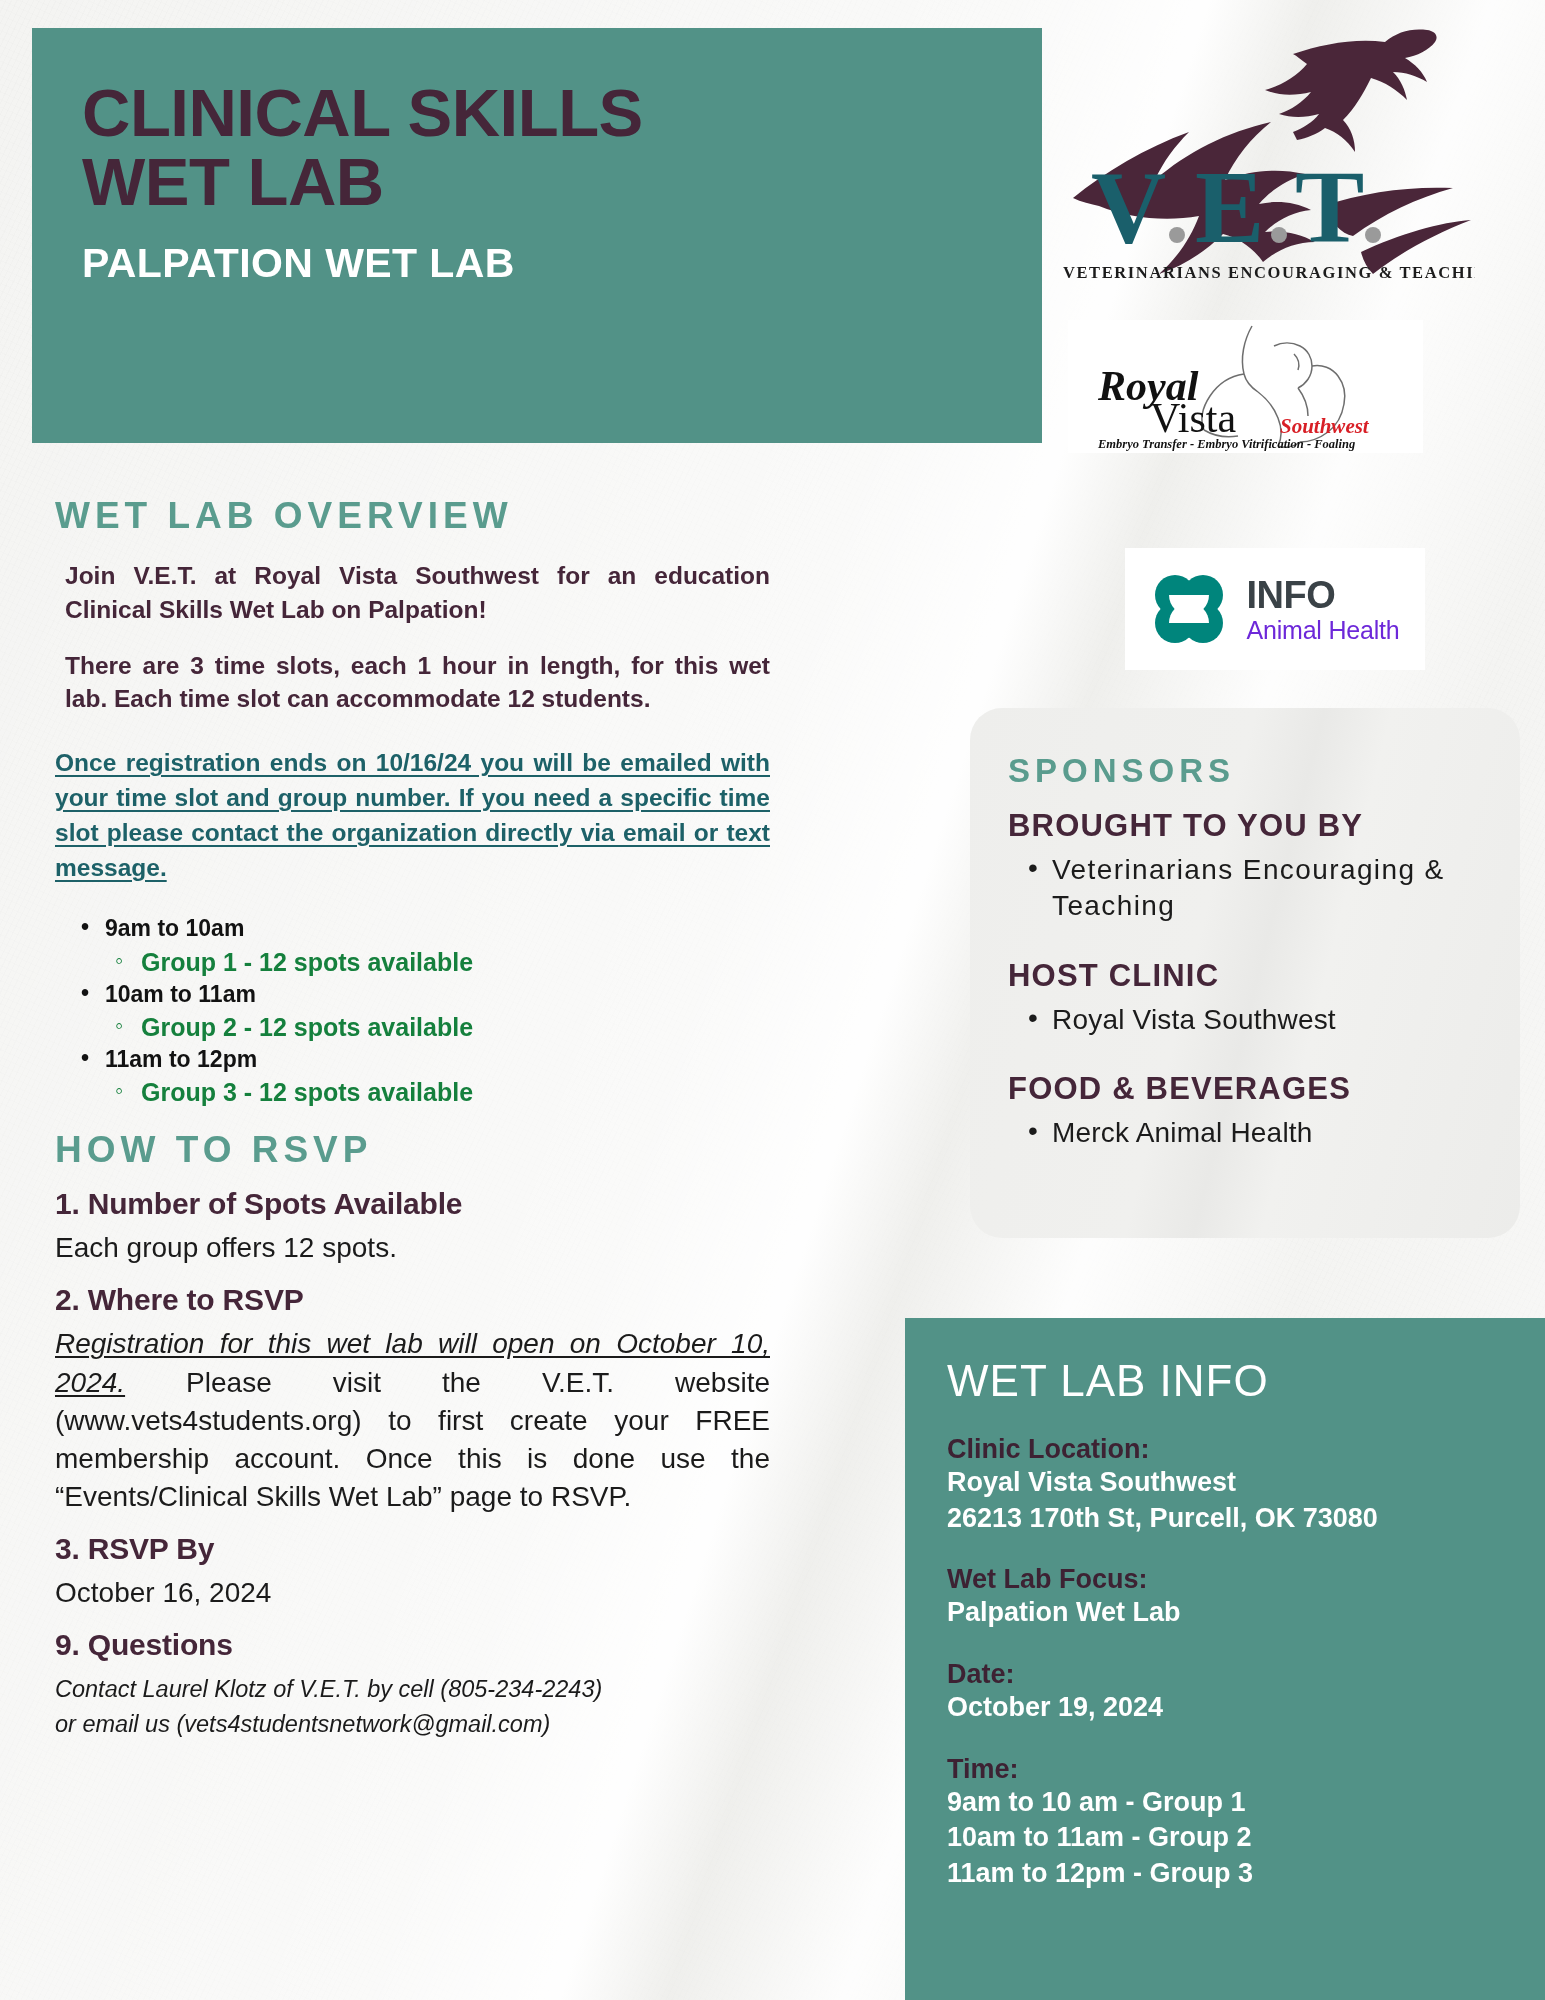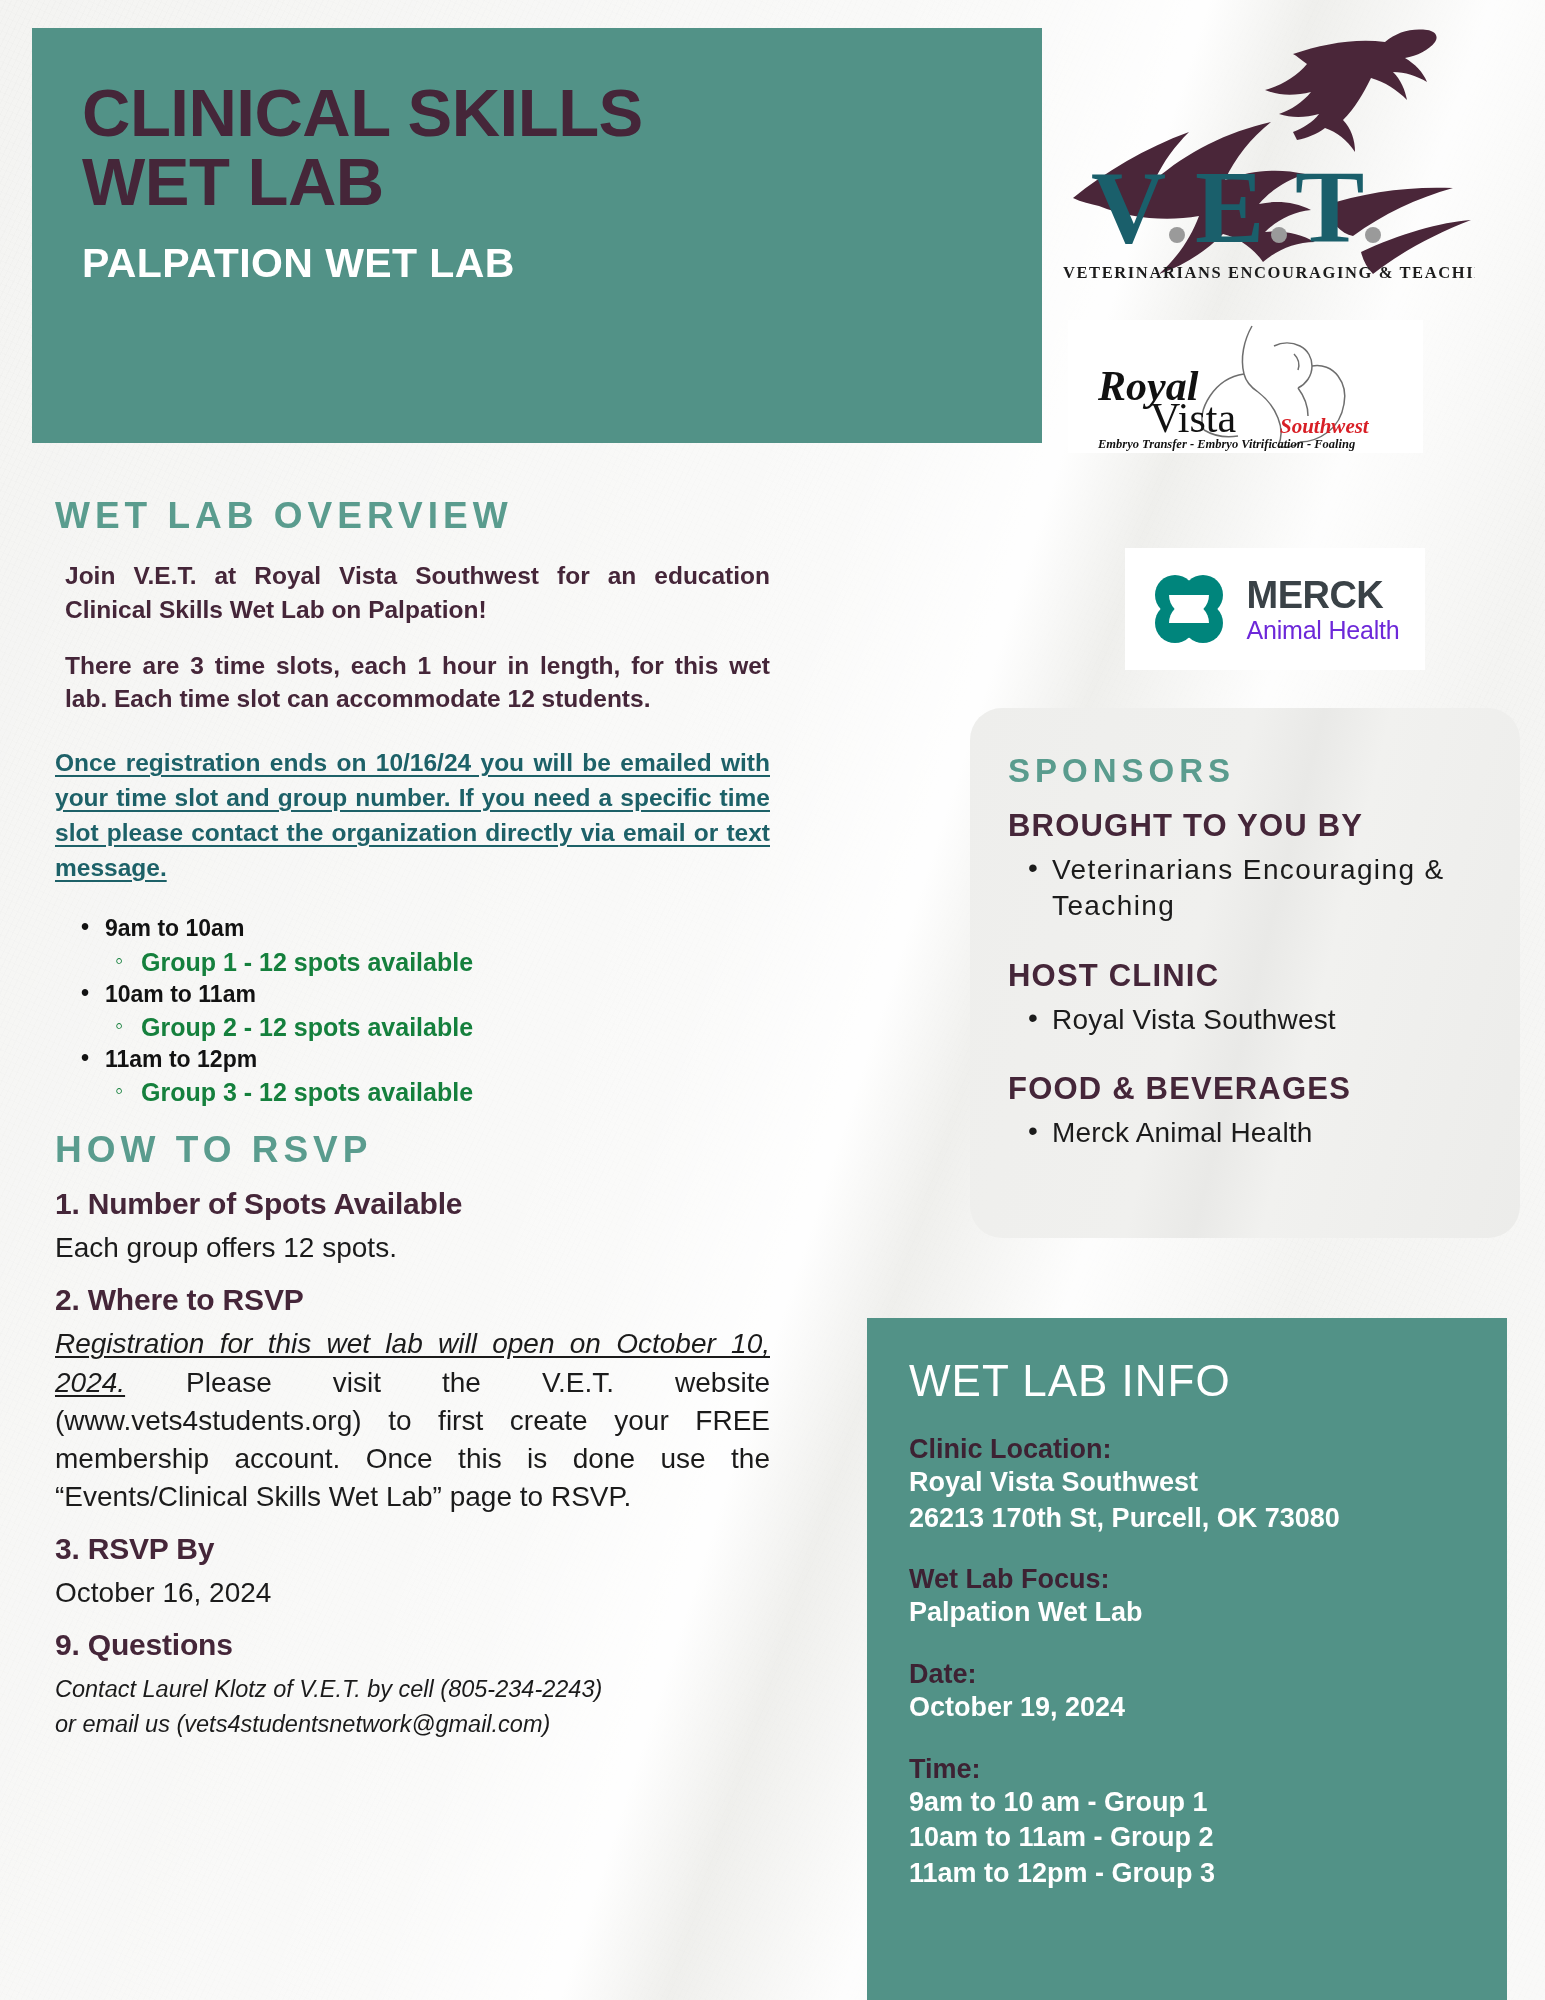--- a/index.html
+++ b/index.html
@@ -267,21 +267,21 @@
     position: absolute;
     left: 20px;
     top: -2px;
     font-size: 28px;
   }
   .sponsor-item.tight { letter-spacing: 0.2px; }
 
   
   #info-panel {
     position: absolute;
-    left: 867px;
+    left: 905px;
     top: 1318px;
     width: 640px;
     height: 682px;
     background: #529287;
     padding: 38px 30px 0 42px;
   }
   #info-title {
     color: #ffffff;
     font-size: 44px;
     font-weight: 400;
@@ -363,21 +363,21 @@
       <circle cx="53" cy="25" r="20"></circle>
       <circle cx="25" cy="53" r="20"></circle>
       <circle cx="53" cy="53" r="20"></circle>
     </g>
     <g fill="#ffffff">
       <path d="M19 25 A20 20 0 0 0 59 25 Z"></path>
       <path d="M19 53 A20 20 0 0 1 59 53 Z"></path>
     </g>
   </svg>
   <div id="merck-wordmark">
-    <div id="merck-name">MERCK</div>
+    <div id="merck-name">INFO</div>
     <div id="merck-tagline">Animal Health</div>
   </div>
 </div>
 
 <div id="left-col">
 
   <div class="section-heading">WET LAB OVERVIEW</div>
 
   <div class="body-para">Join V.E.T. at Royal Vista Southwest for an education Clinical Skills Wet Lab on Palpation!</div>
   <div class="body-para">There are 3 time slots, each 1 hour in length, for this wet lab. Each time slot can accommodate 12 students.</div>

